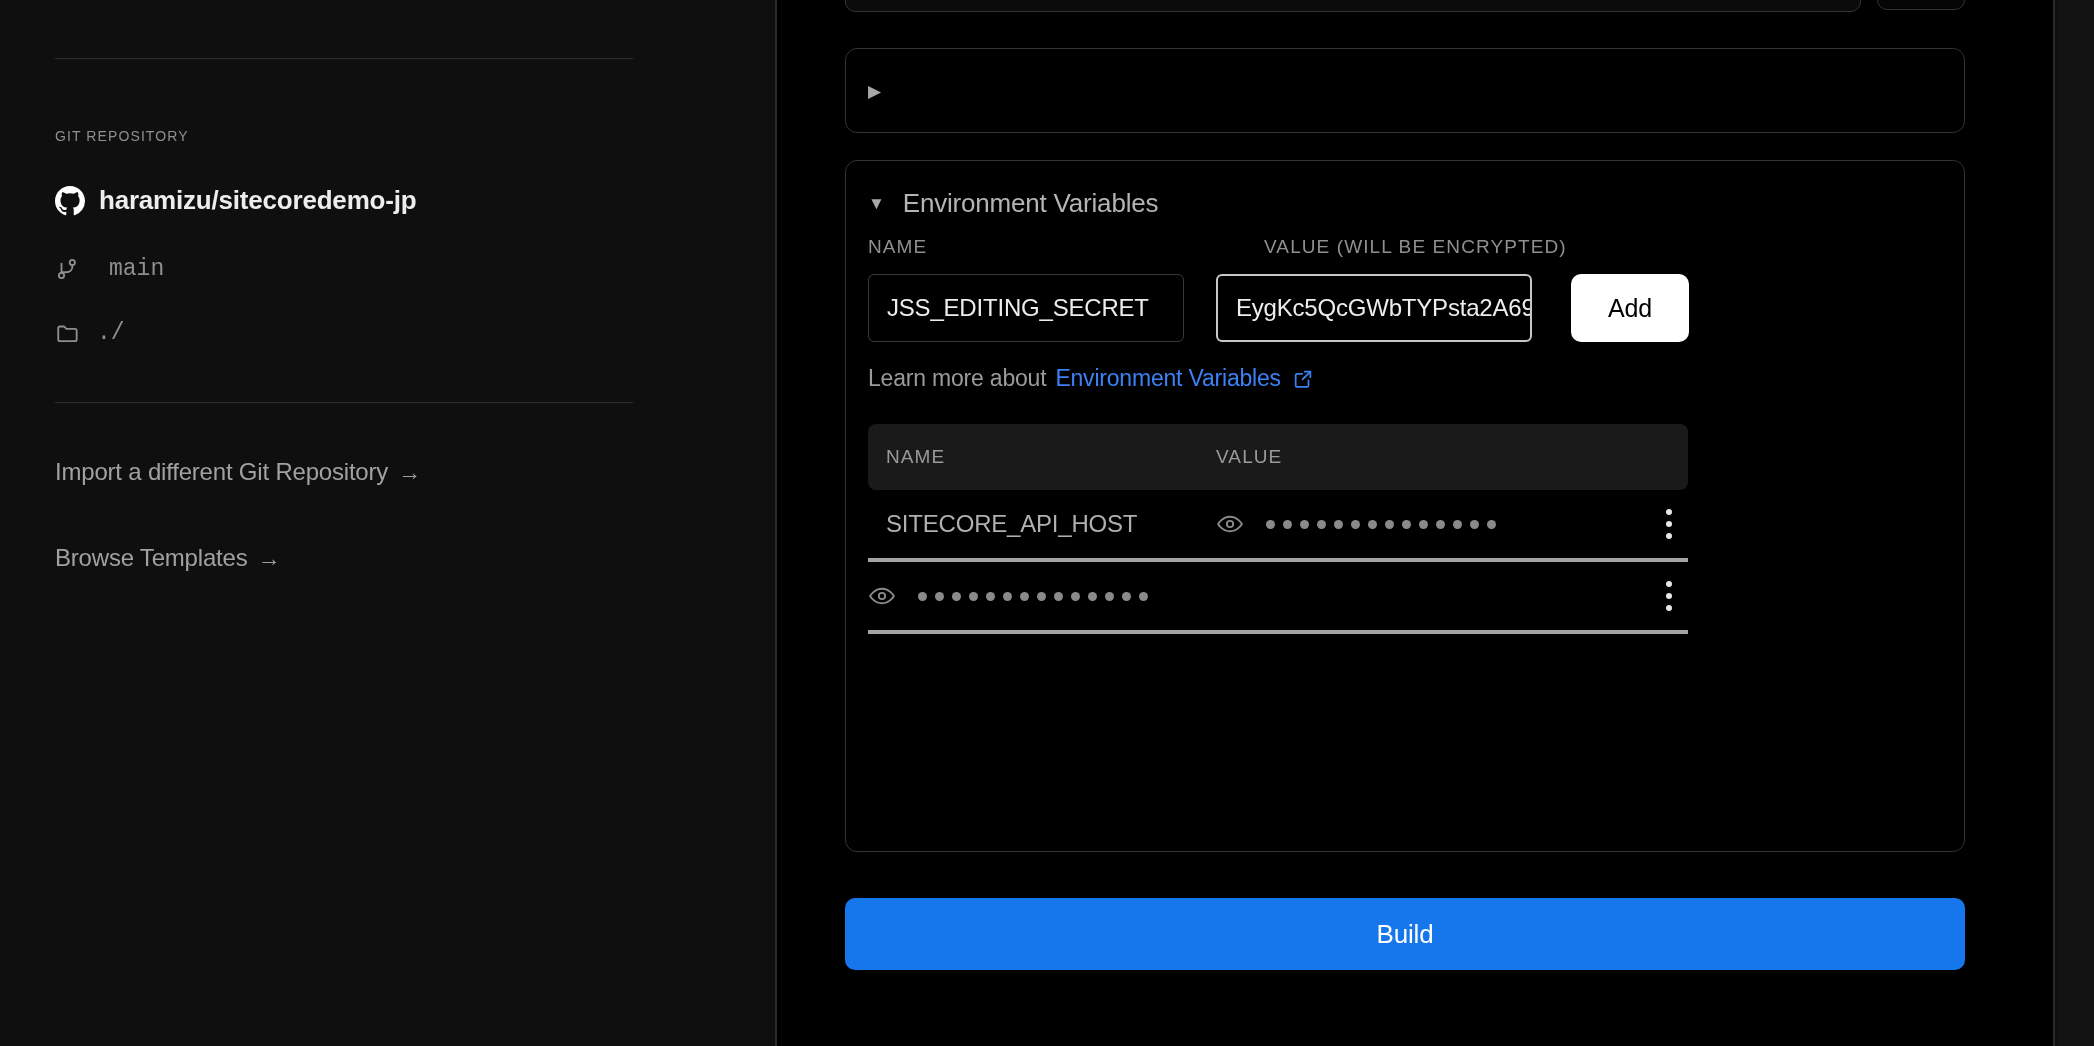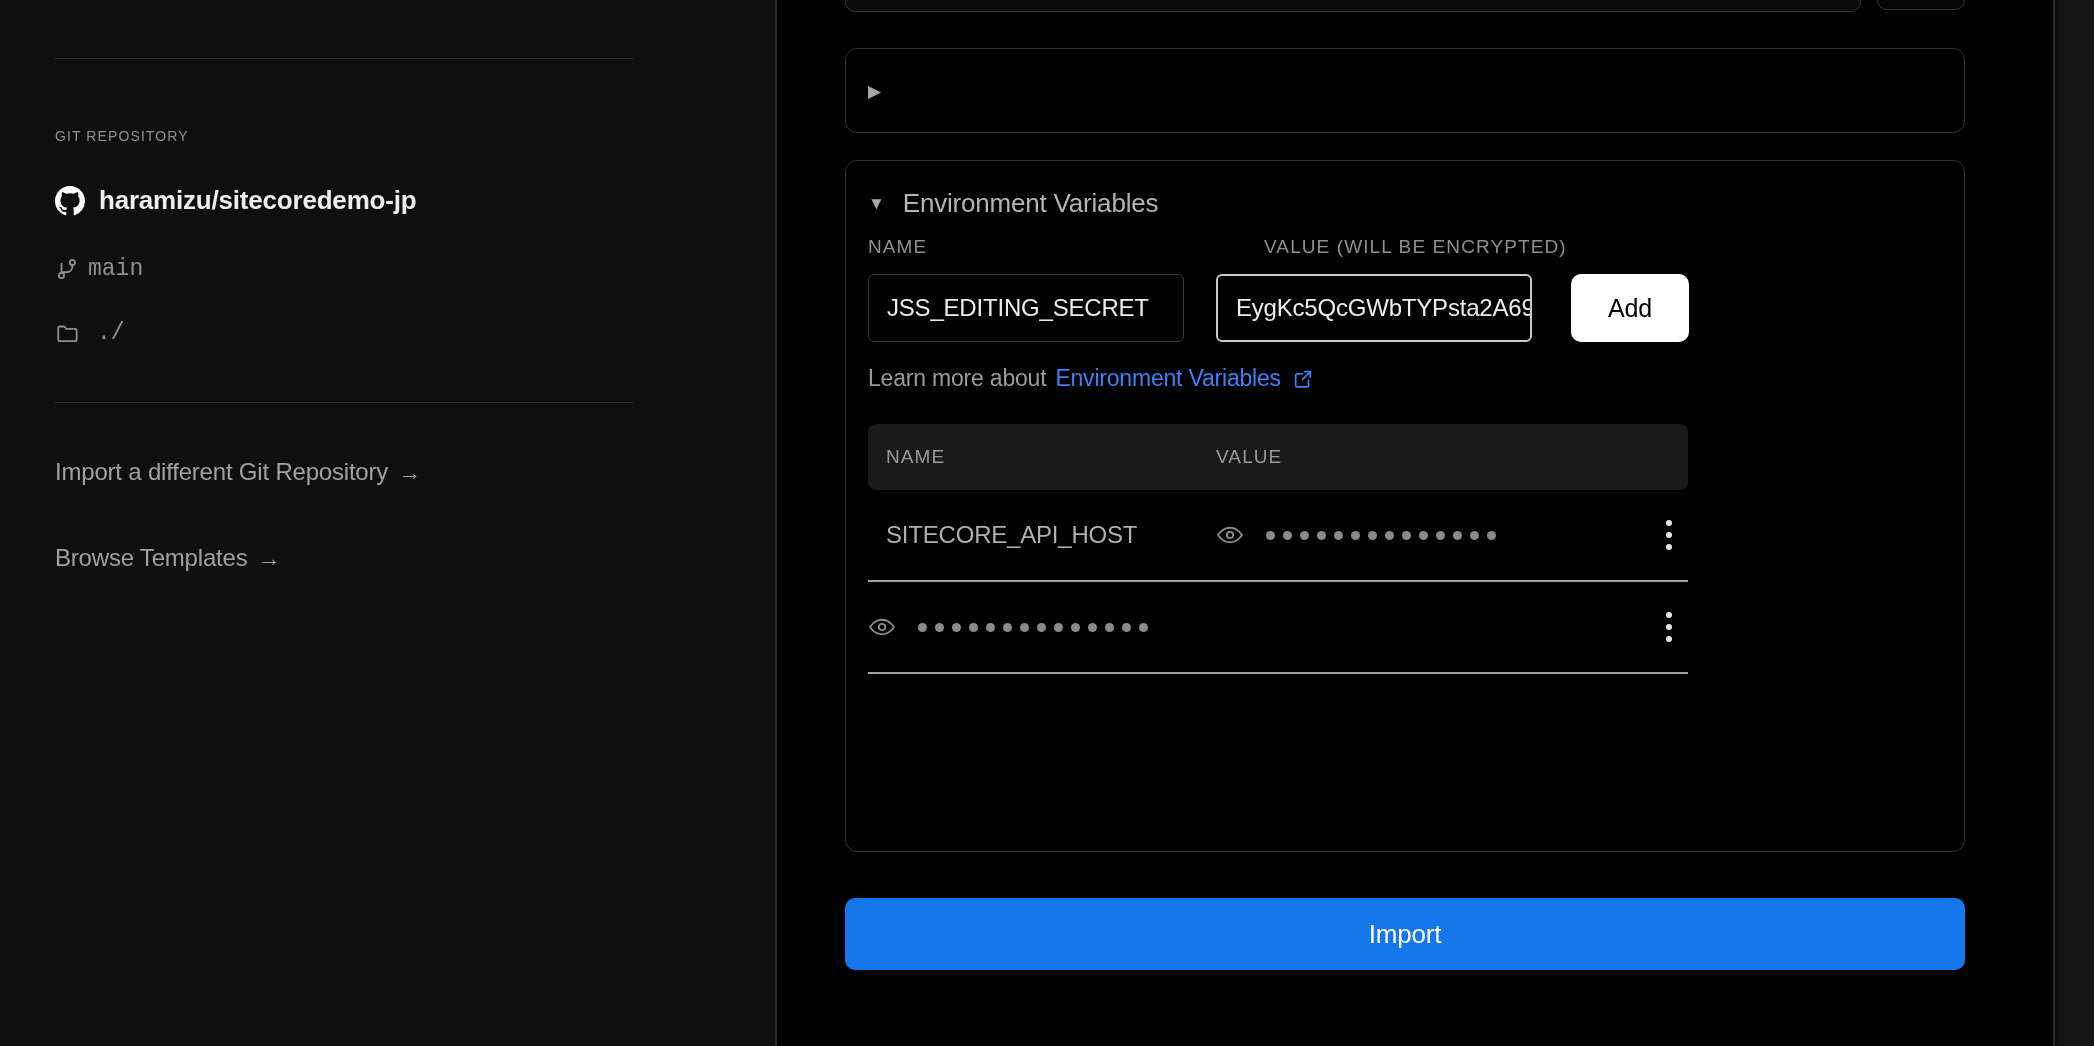--- a/index.html
+++ b/index.html
@@ -25,21 +25,21 @@
   }
   #repo-row {
     position:absolute; left:55px; top:185px;
     display:flex; align-items:center; gap:14px;
   }
   #repo-row .gh { width:30px; height:30px; display:block; }
   #repo-name { font-size:26px; color:#ededed; font-weight:700; letter-spacing:-0.2px; }
 
   #branch-row {
     position:absolute; left:55px; top:256px;
-    display:flex; align-items:center; gap:7px;
+    display:flex; align-items:center; gap:28px;
   }
   #branch-row svg { width:26px; height:26px; display:block; }
   #branch-name {
     font-family:"Liberation Mono", monospace;
     font-size:23px; color:#8f8f8f;
   }
 
   #dir-row {
     position:absolute; left:55px; top:320px;
     display:flex; align-items:center; gap:16px;
@@ -149,22 +149,22 @@
     height:66px; background:#1a1a1a; border-radius:8px;
     display:flex; align-items:center;
   }
   .th {
     font-size:19px; letter-spacing:1.1px; color:#9a9a9a; font-weight:500;
   }
   #th-name  { margin-left:18px; width:330px; }
   #th-value { }
 
   .trow {
-    height:92px; display:flex; align-items:center;
-    border-bottom:2px solid #a3a3a3;
+    height:72px; display:flex; align-items:center;
+    border-bottom:4px solid #a3a3a3;
   }
   .td-name {
     margin-left:18px; width:330px;
     font-size:24px; color:#b0b0b0; letter-spacing:-0.2px;
   }
   .td-value { display:flex; align-items:center; gap:22px; flex:1; }
   .eye svg { width:28px; height:28px; display:block; }
   .dots { display:flex; gap:8px; align-items:center; }
   .dots i { width:9px; height:9px; border-radius:50%; background:#8a8a8a; display:block; }
   .kebab {
@@ -353,17 +353,17 @@
                   <i></i>
                   <i></i>
               </span>
             </span>
           </div>
         </div>
 
       </div>
     </div>
 
-    <button id="btn-deploy">Import</button>
+    <button id="btn-deploy">Build</button>
   </div>
 
   <div id="panel-right-bg"></div>
 </div>
 
 </body></html>

